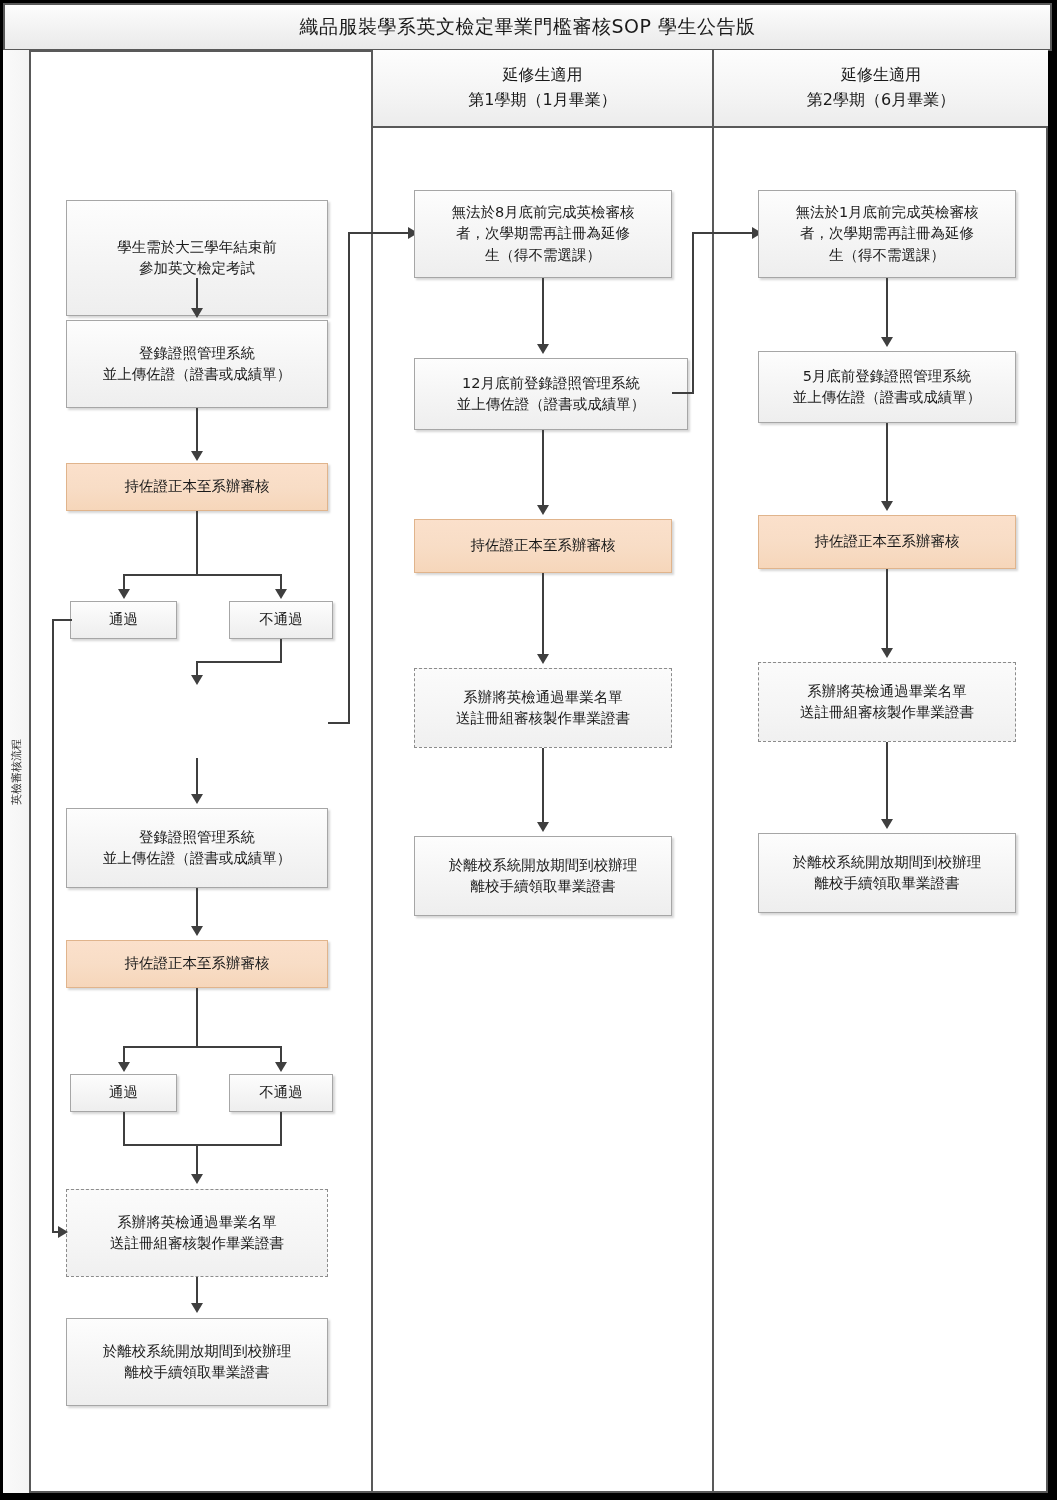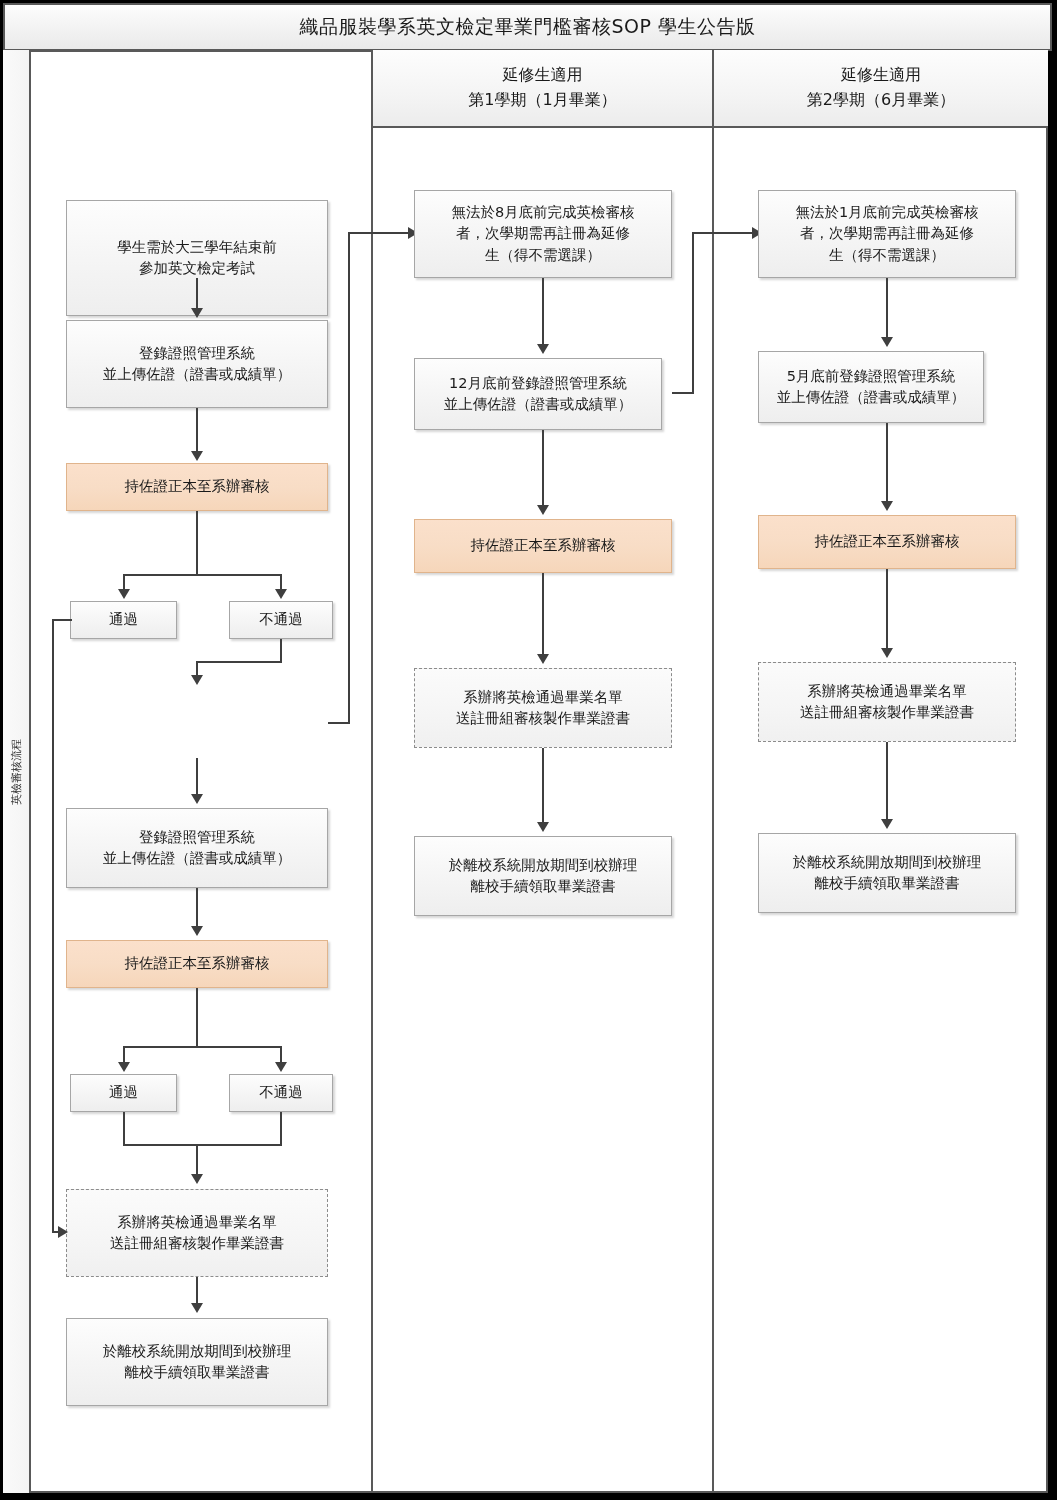--- a/index.html
+++ b/index.html
@@ -205,21 +205,21 @@
   <div class="ln lnh" style="left:348px;top:232px;width:64px;"></div>
   <div class="arw right" style="left:408px;top:227px;"></div>
 
   <div class="node solid" style="left:414px;top:190px;width:258px;height:88px;">
     <span class="txt">
         <div>無法於8月底前完成英檢審核</div>
         <div>者，次學期需再註冊為延修</div>
         <div>生（得不需選課）</div>
       </span>
   </div>
-  <div class="node solid" style="left:414px;top:358px;width:248px;height:72px;text-align:center;">
+  <div class="node solid" style="left:414px;top:358px;width:274px;height:72px;text-align:center;">
     <span class="txt">
         <div>12月底前登錄證照管理系統</div>
         <div>並上傳佐證（證書或成績單）</div>
       </span>
   </div>
   <div class="node peach" style="left:414px;top:519px;width:258px;height:54px;">
     <span class="txt">
         <div>持佐證正本至系辦審核</div>
       </span>
   </div>
@@ -250,21 +250,21 @@
   <div class="ln lnh" style="left:692px;top:232px;width:64px;"></div>
   <div class="arw right" style="left:752px;top:227px;"></div>
 
   <div class="node solid" style="left:758px;top:190px;width:258px;height:88px;">
     <span class="txt">
         <div>無法於1月底前完成英檢審核</div>
         <div>者，次學期需再註冊為延修</div>
         <div>生（得不需選課）</div>
       </span>
   </div>
-  <div class="node solid" style="left:758px;top:351px;width:226px;height:72px;">
+  <div class="node solid" style="left:758px;top:351px;width:258px;height:72px;">
     <span class="txt">
         <div>5月底前登錄證照管理系統</div>
         <div>並上傳佐證（證書或成績單）</div>
       </span>
   </div>
   <div class="node peach" style="left:758px;top:515px;width:258px;height:54px;">
     <span class="txt">
         <div>持佐證正本至系辦審核</div>
       </span>
   </div>

